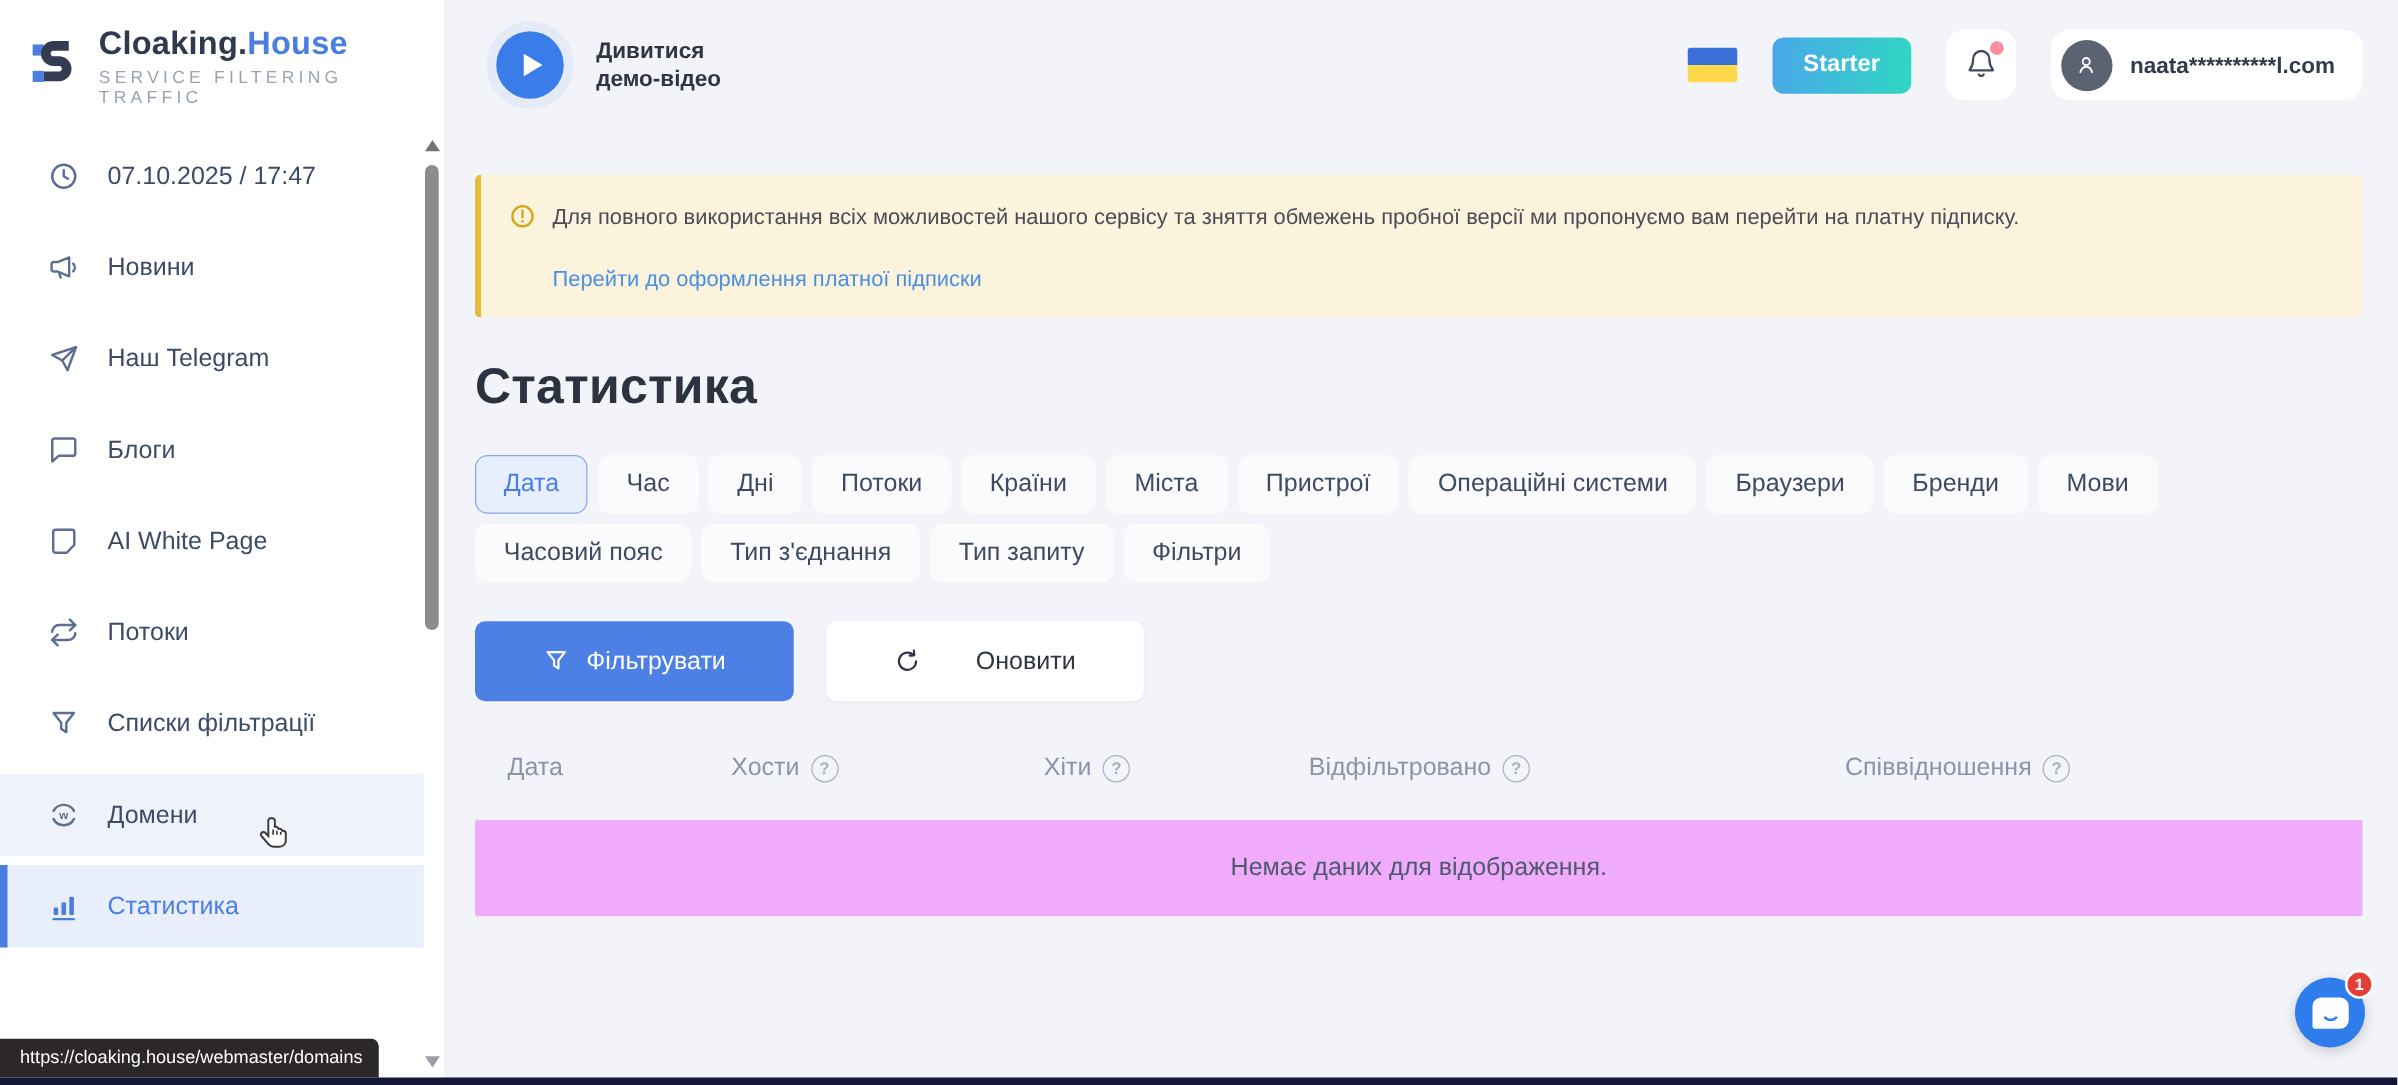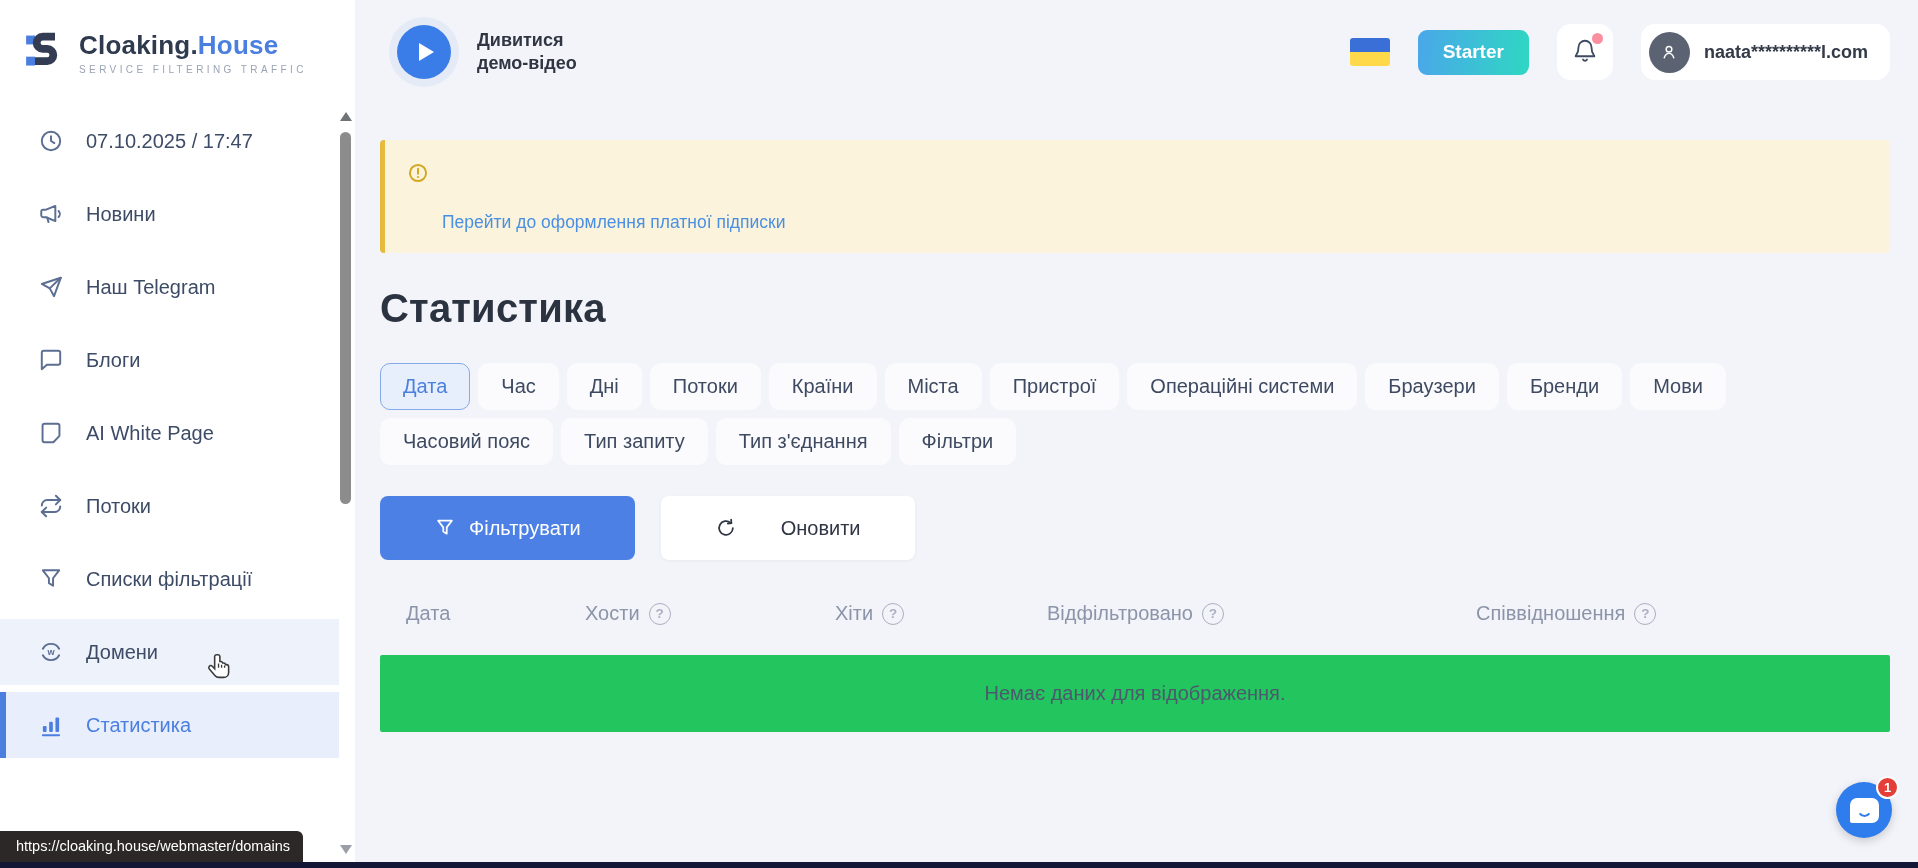--- a/index.html
+++ b/index.html
@@ -6,21 +6,21 @@
   html,body { width:1918px; height:868px; overflow:hidden; }
   body { font-family:"Liberation Sans", sans-serif; background:#f3f4f9; color:#3d4b66; }
   #screen { position:relative; width:1918px; height:868px; background:#f3f4f9; }
 
   
   .sidebar { position:absolute; left:0; top:0; width:355px; height:868px; background:#ffffff; z-index:5; }
   .logo { height:104px; display:flex; align-items:center; padding-left:25px; gap:14px; }
   .logo-text .brand-line { font-size:26px; font-weight:700; letter-spacing:.2px; }
   .brand-dark { color:#2f3a4f; }
   .brand-accent { color:#4a7fe0; }
-  .tagline { font-size:10px; letter-spacing:3.4px; color:#9aa3b5; margin-top:3px; font-weight:500;text-align:center; }
+  .tagline { font-size:14px; letter-spacing:3.4px; color:#9aa3b5; margin-top:3px; font-weight:500; }
   .nav { padding-top:4px; }
   .nav-item { position:relative; height:66px; margin-bottom:7px; display:flex; align-items:center;
               padding-left:38px; gap:22px; color:#3d4b66; cursor:pointer; width:339px; }
   .nav-item .nicon { width:26px; height:26px; color:#5c6e91; flex:0 0 26px; }
   .nav-item .nlabel { font-size:20px; font-weight:500; white-space:nowrap; }
   .nav-item.hovered { background:#edf2fb; }
   .nav-item.active { background:#e8eefc; color:#4a7fe0; }
   .nav-item.active .nicon { color:#4a7fe0; }
   .nav-item.active::before { content:''; position:absolute; left:0; top:0; bottom:0; width:6px; background:#4a7fe0; }
   svg.sic { width:100%; height:100%; fill:none; stroke:currentColor; stroke-width:1.8; stroke-linecap:round; stroke-linejoin:round; }
@@ -87,21 +87,21 @@
   .btn-primary svg { stroke:#ffffff; }
   .btn-light { background:#ffffff; color:#2f3542; box-shadow:0 1px 3px rgba(40,50,80,.06);gap:44px; }
   .btn-light svg { stroke:#2f3542; }
 
   
   .table-head { margin-top:42px; display:grid; grid-template-columns:205px 250px 212px 429px 1fr; align-items:center; }
   .th { display:flex; align-items:center; gap:9px; font-size:20px; color:#8b94a9; font-weight:500; }
   .th:first-child { padding-left:26px; }
   .help { width:22px; height:22px; border:1.7px solid #a9b0c2; border-radius:50%; color:#a9b0c2; font-size:13.5px;
       font-weight:700; display:inline-flex; align-items:center; justify-content:center; cursor:pointer; }
-  .empty-row { margin-top:30px; height:77px; background:#22c55e; display:flex; align-items:center; justify-content:center;
+  .empty-row { margin-top:30px; height:77px; background:#f0abfc; display:flex; align-items:center; justify-content:center;
       font-size:20px; color:#4d596d; border-radius:2px; }
 
   
   .chat-fab { position:absolute; right:26px; bottom:30px; width:56px; height:56px; border-radius:50%; background:#2f7cec;
       display:flex; align-items:center; justify-content:center; cursor:pointer; box-shadow:0 3px 10px rgba(0,0,0,.18); z-index:20; }
   .chat-bubble { position:relative; width:29px; height:25px; background:#ffffff; border-radius:7px 7px 7px 2px; }
   .chat-bubble::after { content:''; position:absolute; left:6px; right:6px; bottom:6px; height:9px;
       border:2px solid #2f7cec; border-top:none; border-radius:0 0 50% 50%/0 0 100% 100%; border-left-color:transparent; border-right-color:transparent; }
   .chat-badge { position:absolute; top:-6px; right:-7px; min-width:23px; height:23px; border-radius:50%; background:#e33e38;
       border:2px solid #fff; color:#fff; font-size:13px; font-weight:700; display:flex; align-items:center; justify-content:center; }
@@ -287,41 +287,42 @@
 
       <div class="banner">
         <div class="banner-row">
           <span class="warn-icon">
             <svg viewBox="0 0 24 24" width="22" height="22" fill="none">
               <circle cx="12" cy="12" r="8.8" stroke="#d3a81f" stroke-width="2.1"></circle>
               <path d="M12 7.2v5.6" stroke="#d3a81f" stroke-width="2.1" stroke-linecap="round"></path>
               <circle cx="12" cy="16.4" r="1.15" fill="#d3a81f"></circle>
             </svg>
           </span>
+          <div class="banner-msg">Для повного використання всіх можливостей нашого сервісу та зняття обмежень пробної версії ми пропонуємо вам перейти на платну підписку.</div>
         </div>
         <a class="banner-link">Перейти до оформлення платної підписки</a>
       </div>
 
       <h1 class="page-title">Статистика</h1>
 
       <div class="chips">
         <div class="chip active">Дата</div>
         <div class="chip">Час</div>
         <div class="chip">Дні</div>
         <div class="chip">Потоки</div>
         <div class="chip">Країни</div>
         <div class="chip">Міста</div>
         <div class="chip">Пристрої</div>
         <div class="chip">Операційні системи</div>
         <div class="chip">Браузери</div>
         <div class="chip">Бренди</div>
         <div class="chip">Мови</div>
         <div class="chip">Часовий пояс</div>
+        <div class="chip">Тип з'єднання</div>
         <div class="chip">Тип запиту</div>
-        <div class="chip">Тип з'єднання</div>
         <div class="chip">Фільтри</div>
       </div>
 
       <div class="actions">
         <button class="btn btn-primary">
           <svg viewBox="0 0 24 24">
               <path d="M4.5 4h15l-5.6 7.3v6.9l-3.8-2.4v-4.5L4.5 4z"></path>
             </svg>
           <span>Фільтрувати</span>
         </button>

